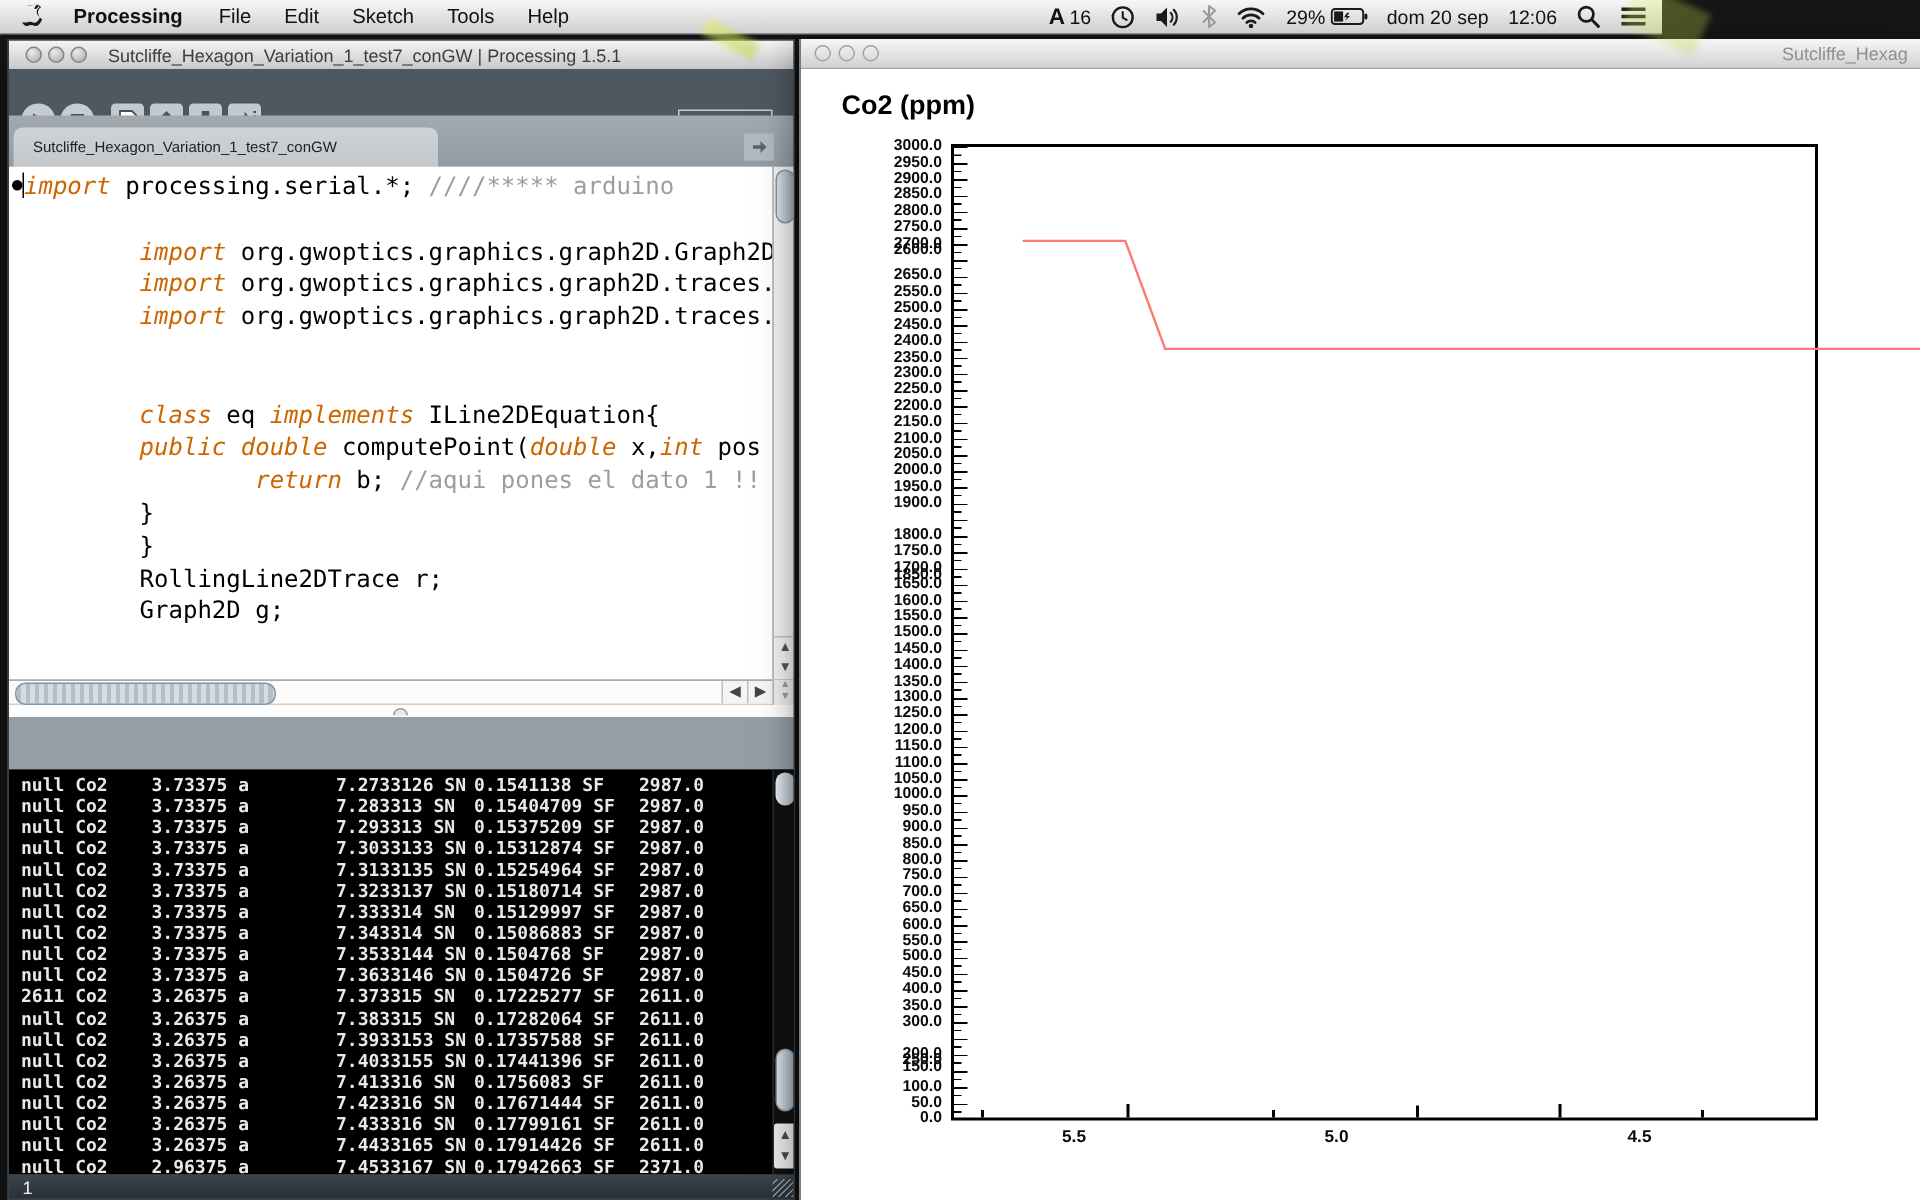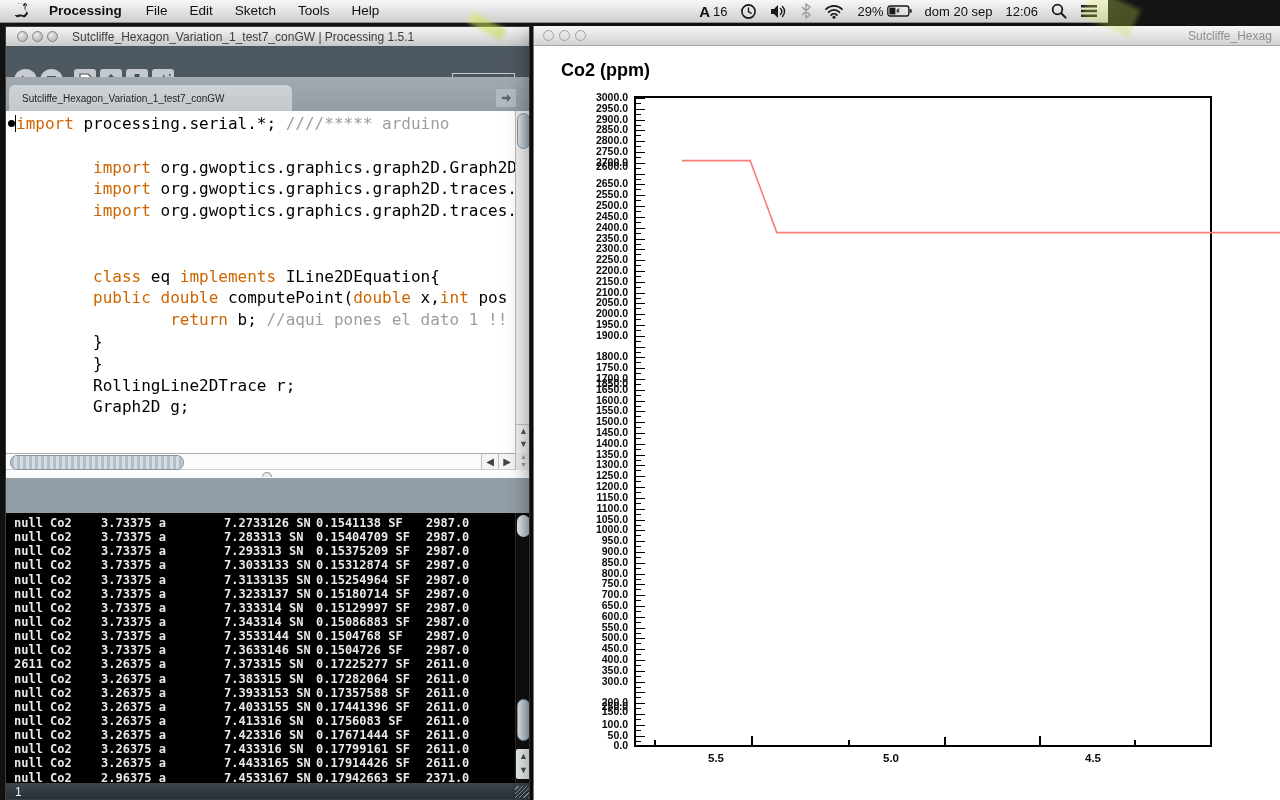--- a/index.html
+++ b/index.html
@@ -25,21 +25,21 @@
   #idewin{left:5px;top:26px;width:525px;height:774px;background:#4e5860;border:1px solid #3a3f44;box-sizing:border-box;}
   #toolbar{position:absolute;left:0;top:19px;width:100%;height:31px;background:#4e5860;}
   .roundbtn{position:absolute;top:23px;width:23px;height:23px;border-radius:50%;background:#c6ccd1;display:flex;align-items:center;justify-content:center;}
   .sqbtn{position:absolute;top:23px;width:22px;height:22px;border-radius:3px;background:#c3c9ce;display:flex;align-items:center;justify-content:center;}
   #stdbtn{position:absolute;right:14px;top:27px;width:61px;height:17px;border:1px solid #c7ccd1;color:#dbdfe2;font-size:10px;font-weight:bold;letter-spacing:.5px;text-align:center;line-height:17px;}
   #tabbar{position:absolute;left:0;top:50px;width:100%;height:34px;background:linear-gradient(#a2aab0,#939ca3);}
   #tab0{position:absolute;left:3px;top:8px;width:283px;height:26px;background:linear-gradient(#cdd2d6,#c2c8cc);border-radius:6px 6px 0 0;color:#1f1f1f;font-size:10px;line-height:27px;padding-left:13px;box-sizing:border-box;white-space:nowrap;overflow:hidden;}
   #tabnav{position:absolute;right:13px;top:12px;width:20px;height:18px;background:#b3babf;display:flex;align-items:center;justify-content:center;color:#4e575e;font-size:13px;}
   #editor{position:absolute;left:0;top:84px;width:509px;height:342px;background:#fff;overflow:hidden;}
   #code{position:absolute;left:10px;top:2px;font-family:"DejaVu Sans Mono",monospace;font-size:16px;line-height:21.8px;white-space:pre;color:#000;}
-  #code .kw{color:#cc6600;}
+  #code .kw{color:#cc6600;font-style:italic;}
   #code .cm{color:#9d9d9d;}
   #caret{position:absolute;left:9px;top:4px;width:1px;height:17px;background:#000;}
   #bullet{position:absolute;left:2px;top:9px;width:7px;height:7px;border-radius:50%;background:#000;}
   #vscroll{position:absolute;left:509px;top:84px;width:16px;height:342px;background:#f2f2f2;border-left:1px solid #b9b9b9;box-sizing:border-box;}
   .thumbv{position:absolute;left:1px;width:13px;border-radius:7px;background:linear-gradient(90deg,#dde3e8,#9fadb8);border:1px solid #85939e;box-sizing:border-box;}
   #vscroll .arrows{position:absolute;left:0;bottom:0;width:100%;height:28px;border-top:1px solid #c4c4c4;font-size:9px;color:#555;text-align:center;line-height:13px;}
   #hscroll{position:absolute;left:0;top:426px;width:509px;height:17px;background:#fbfbfb;border-top:1px solid #ababab;border-bottom:1px solid #cfcfcf;box-sizing:border-box;}
   #hthumb{position:absolute;left:4px;top:1px;width:172px;height:13px;border-radius:7px;border:1px solid #8795a0;background:repeating-linear-gradient(90deg,#b3bfc8 0 3px,#d6dde2 3px 6px);}
   .harrow{position:absolute;top:0;width:16px;height:15px;border-left:1px solid #c0c0c0;color:#444;font-size:10px;text-align:center;line-height:15px;background:#f4f4f4;}
   #corner{position:absolute;left:509px;top:426px;width:16px;height:17px;background:#ededed;border-left:1px solid #b9b9b9;box-sizing:border-box;font-size:7px;color:#9a9a9a;text-align:center;line-height:8px;}

